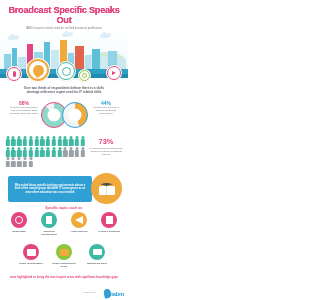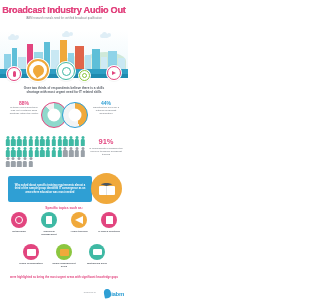--- a/index.html
+++ b/index.html
@@ -97,21 +97,21 @@
   .logo .mark{width:7px;height:9px;background:#2f9fd4;
               border-radius:50% 50% 50% 10%;transform:rotate(-12deg);}
   .logo .word{font-size:6px;font-weight:bold;color:#2f9fd4;letter-spacing:-0.3px;}
 </style>
 </head>
 <body>
 
 <div class="page">
 
   <div class="header">
-    <div class="title">Broadcast Industry Audio Out</div>
+    <div class="title">Broadcast Specific Speaks Out</div>
     <div class="subtitle">IABM research reveals need for certified broadcast qualification</div>
   </div>
 
   <div class="skyline">
     <div class="cloud" style="left:8px;top:6px;width:10px;"></div>
     <div class="cloud" style="left:100px;top:4px;width:9px;"></div>
     <div class="cloud" style="left:62px;top:3px;width:8px;"></div>
 
     <div class="sky-hill" style="left:84px;width:42px;height:18px;background:#cfe9d9;"></div>
     <div class="sky-hill" style="left:62px;width:34px;height:14px;background:#dcefe2;"></div>
@@ -310,21 +310,21 @@
         <div class="person">
           <div class="head" style="background: rgb(154, 161, 168);"></div>
           <div class="body" style="background: rgb(154, 161, 168);"></div>
         </div>
         <div class="person">
           <div class="head" style="background: rgb(154, 161, 168);"></div>
           <div class="body" style="background: rgb(154, 161, 168);"></div>
         </div>
       </div>
     <div class="pstat">
-      <div class="n">91%</div>
+      <div class="n">73%</div>
       <div class="t">of respondents recognised the need for technical broadcast training</div>
     </div>
   </div>
 
   <div class="callout">
     <p>Who asked about specific training requirements almost a third of the sample group identified IT convergence as an area where education was most needed</p>
   </div>
   <div class="bookbadge">
     <div style="position:relative;width:16px;height:12px;">
       <div style="position:absolute;left:0;top:3px;width:16px;height:9px;background:#fff;border-radius:1px;"></div>

